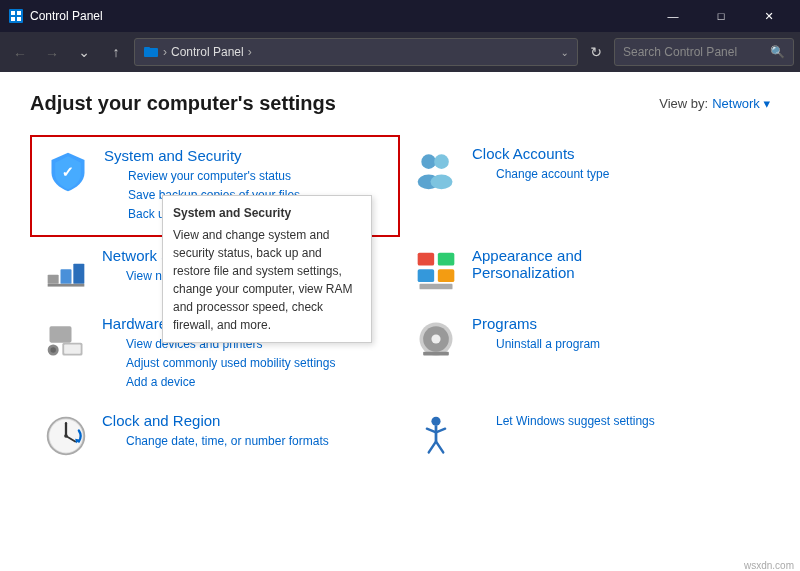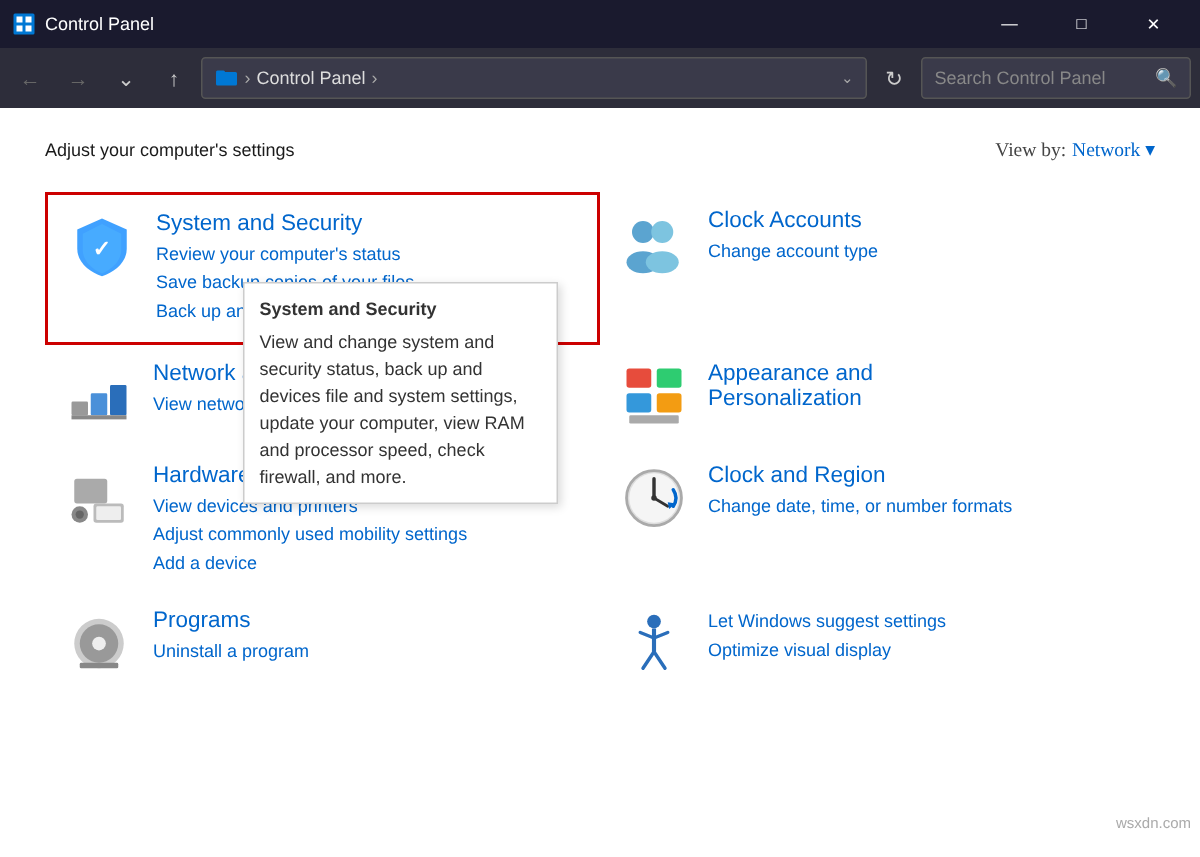--- a/index.html
+++ b/index.html
@@ -126,31 +126,30 @@
       height: calc(571px - 72px);
       overflow: hidden;
     }
     .page-header {
       display: flex;
       justify-content: space-between;
       align-items: center;
       margin-bottom: 20px;
     }
     .page-title {
-      font-size: 12px;
-      font-weight: 400;
+      font-size: 20px;
+      font-weight: 700;
       color: #1a1a1a;
     }
     .view-by {
       display: flex;
       align-items: center;
       gap: 4px;
       font-size: 13px;
       color: #444;
-      font-family: Liberation Serif, serif;
     }
     .view-by-link {
       color: #0066cc;
       cursor: pointer;
       font-size: 13px;
     }
 
     
     .categories-grid {
       display: grid;
@@ -182,20 +181,21 @@
       text-decoration: none;
       display: block;
       margin-bottom: 3px;
     }
     .category-link {
       color: #0066cc;
       font-size: 12px;
       cursor: pointer;
       display: block;
       line-height: 1.6;
+      margin-left: 24px;
     }
 
     
     .category-item.highlighted {
       border: 2px solid #cc0000;
       background: #fff;
       border-radius: 0;
     }
 
     
@@ -227,21 +227,21 @@
     .icon-shield svg, .icon-network svg, .icon-hardware svg,
     .icon-programs svg, .icon-users svg, .icon-appearance svg,
     .icon-clock svg, .icon-ease svg {
       width: 44px;
       height: 44px;
     }
 
     
     .watermark {
       position: fixed;
-      bottom: 16px;
+      bottom: 0;
       right: 6px;
       font-size: 10px;
       color: #aaa;
       margin-top: 36px;
     }
   </style>
 </head>
 <body>
 
 <div class="title-bar">
@@ -307,21 +307,21 @@
       </div>
       <div class="category-text">
         <a class="category-title">System and Security</a>
         <span class="category-link">Review your computer's status</span>
         <span class="category-link">Save backup copies of your files</span>
         <span class="category-link">Back up and restore (Windows 7)</span>
       </div>
 
       <div class="tooltip-box">
         <div class="tooltip-title">System and Security</div>
-        <div class="tooltip-text">View and change system and security status, back up and devices file and system settings, update your computer, view RAM and processor speed, check firewall, and more.</div>
+        <div class="tooltip-text">View and change system and security status, back up and restore file and system settings, change your computer, view RAM and processor speed, check firewall, and more.</div>
       </div>
     </div>
 
     <div class="category-item">
       <div class="category-icon">
         <svg viewBox="0 0 48 48" width="44" height="44">
           <circle cx="16" cy="16" r="8" fill="#5ba4d0"></circle>
           <circle cx="30" cy="16" r="8" fill="#7dc4e0"></circle>
           <ellipse cx="16" cy="38" rx="12" ry="8" fill="#5ba4d0"></ellipse>
           <ellipse cx="30" cy="38" rx="12" ry="8" fill="#7dc4e0"></ellipse>
@@ -377,64 +377,63 @@
         <a class="category-title">Hardware and Sound</a>
         <span class="category-link">View devices and printers</span>
         <span class="category-link">Adjust commonly used mobility settings</span>
         <span class="category-link">Add a device</span>
       </div>
     </div>
 
     <div class="category-item">
       <div class="category-icon">
         <svg viewBox="0 0 48 48" width="44" height="44">
+          <ellipse cx="24" cy="24" rx="18" ry="18" fill="#ccc"></ellipse>
+          <ellipse cx="24" cy="24" rx="14" ry="14" fill="#999"></ellipse>
+          <ellipse cx="24" cy="24" rx="5" ry="5" fill="#eee"></ellipse>
+          <rect x="10" y="38" width="28" height="4" rx="1" fill="#888"></rect>
+        </svg>
+      </div>
+      <div class="category-text">
+        <a class="category-title">Programs</a>
+        <span class="category-link">Uninstall a program</span>
+      </div>
+    </div>
+
+    <div class="category-item">
+      <div class="category-icon">
+        <svg viewBox="0 0 48 48" width="44" height="44">
           <circle cx="24" cy="24" r="20" fill="#ddd" stroke="#aaa" stroke-width="2"></circle>
           <circle cx="24" cy="24" r="18" fill="#f5f5f5"></circle>
           <line x1="24" y1="24" x2="24" y2="10" stroke="#333" stroke-width="2.5" stroke-linecap="round"></line>
           <line x1="24" y1="24" x2="34" y2="30" stroke="#333" stroke-width="2" stroke-linecap="round"></line>
           <circle cx="24" cy="24" r="2" fill="#333"></circle>
 
           <path d="M38 30 Q42 24 38 18" stroke="#0066cc" fill="none" stroke-width="2.5" stroke-linecap="round"></path>
           <polygon points="40,28 35,32 34,27" fill="#0066cc"></polygon>
         </svg>
       </div>
       <div class="category-text">
         <a class="category-title">Clock and Region</a>
         <span class="category-link">Change date, time, or number formats</span>
-      </div>
-    </div>
-
-    <div class="category-item">
-      <div class="category-icon">
-        <svg viewBox="0 0 48 48" width="44" height="44">
-          <ellipse cx="24" cy="24" rx="18" ry="18" fill="#ccc"></ellipse>
-          <ellipse cx="24" cy="24" rx="14" ry="14" fill="#999"></ellipse>
-          <ellipse cx="24" cy="24" rx="5" ry="5" fill="#eee"></ellipse>
-          <rect x="10" y="38" width="28" height="4" rx="1" fill="#888"></rect>
-        </svg>
-      </div>
-      <div class="category-text">
-        <a class="category-title">Programs</a>
-        <span class="category-link">Uninstall a program</span>
       </div>
     </div>
 
     <div class="category-item">
       <div class="category-icon">
         <svg viewBox="0 0 48 48" width="44" height="44">
           <circle cx="24" cy="8" r="5" fill="#2a6eba"></circle>
           <line x1="24" y1="13" x2="24" y2="30" stroke="#2a6eba" stroke-width="3"></line>
           <line x1="24" y1="20" x2="14" y2="16" stroke="#2a6eba" stroke-width="2.5" stroke-linecap="round"></line>
           <line x1="24" y1="20" x2="34" y2="16" stroke="#2a6eba" stroke-width="2.5" stroke-linecap="round"></line>
           <line x1="24" y1="30" x2="16" y2="42" stroke="#2a6eba" stroke-width="2.5" stroke-linecap="round"></line>
           <line x1="24" y1="30" x2="32" y2="42" stroke="#2a6eba" stroke-width="2.5" stroke-linecap="round"></line>
         </svg>
       </div>
       <div class="category-text">
         <span class="category-link">Let Windows suggest settings</span>
-        <span class="category-link">Optimize visual display</span>
       </div>
     </div>
 
   </div>
 </div>
 
 <div class="watermark">wsxdn.com</div>
 
 </body></html>

